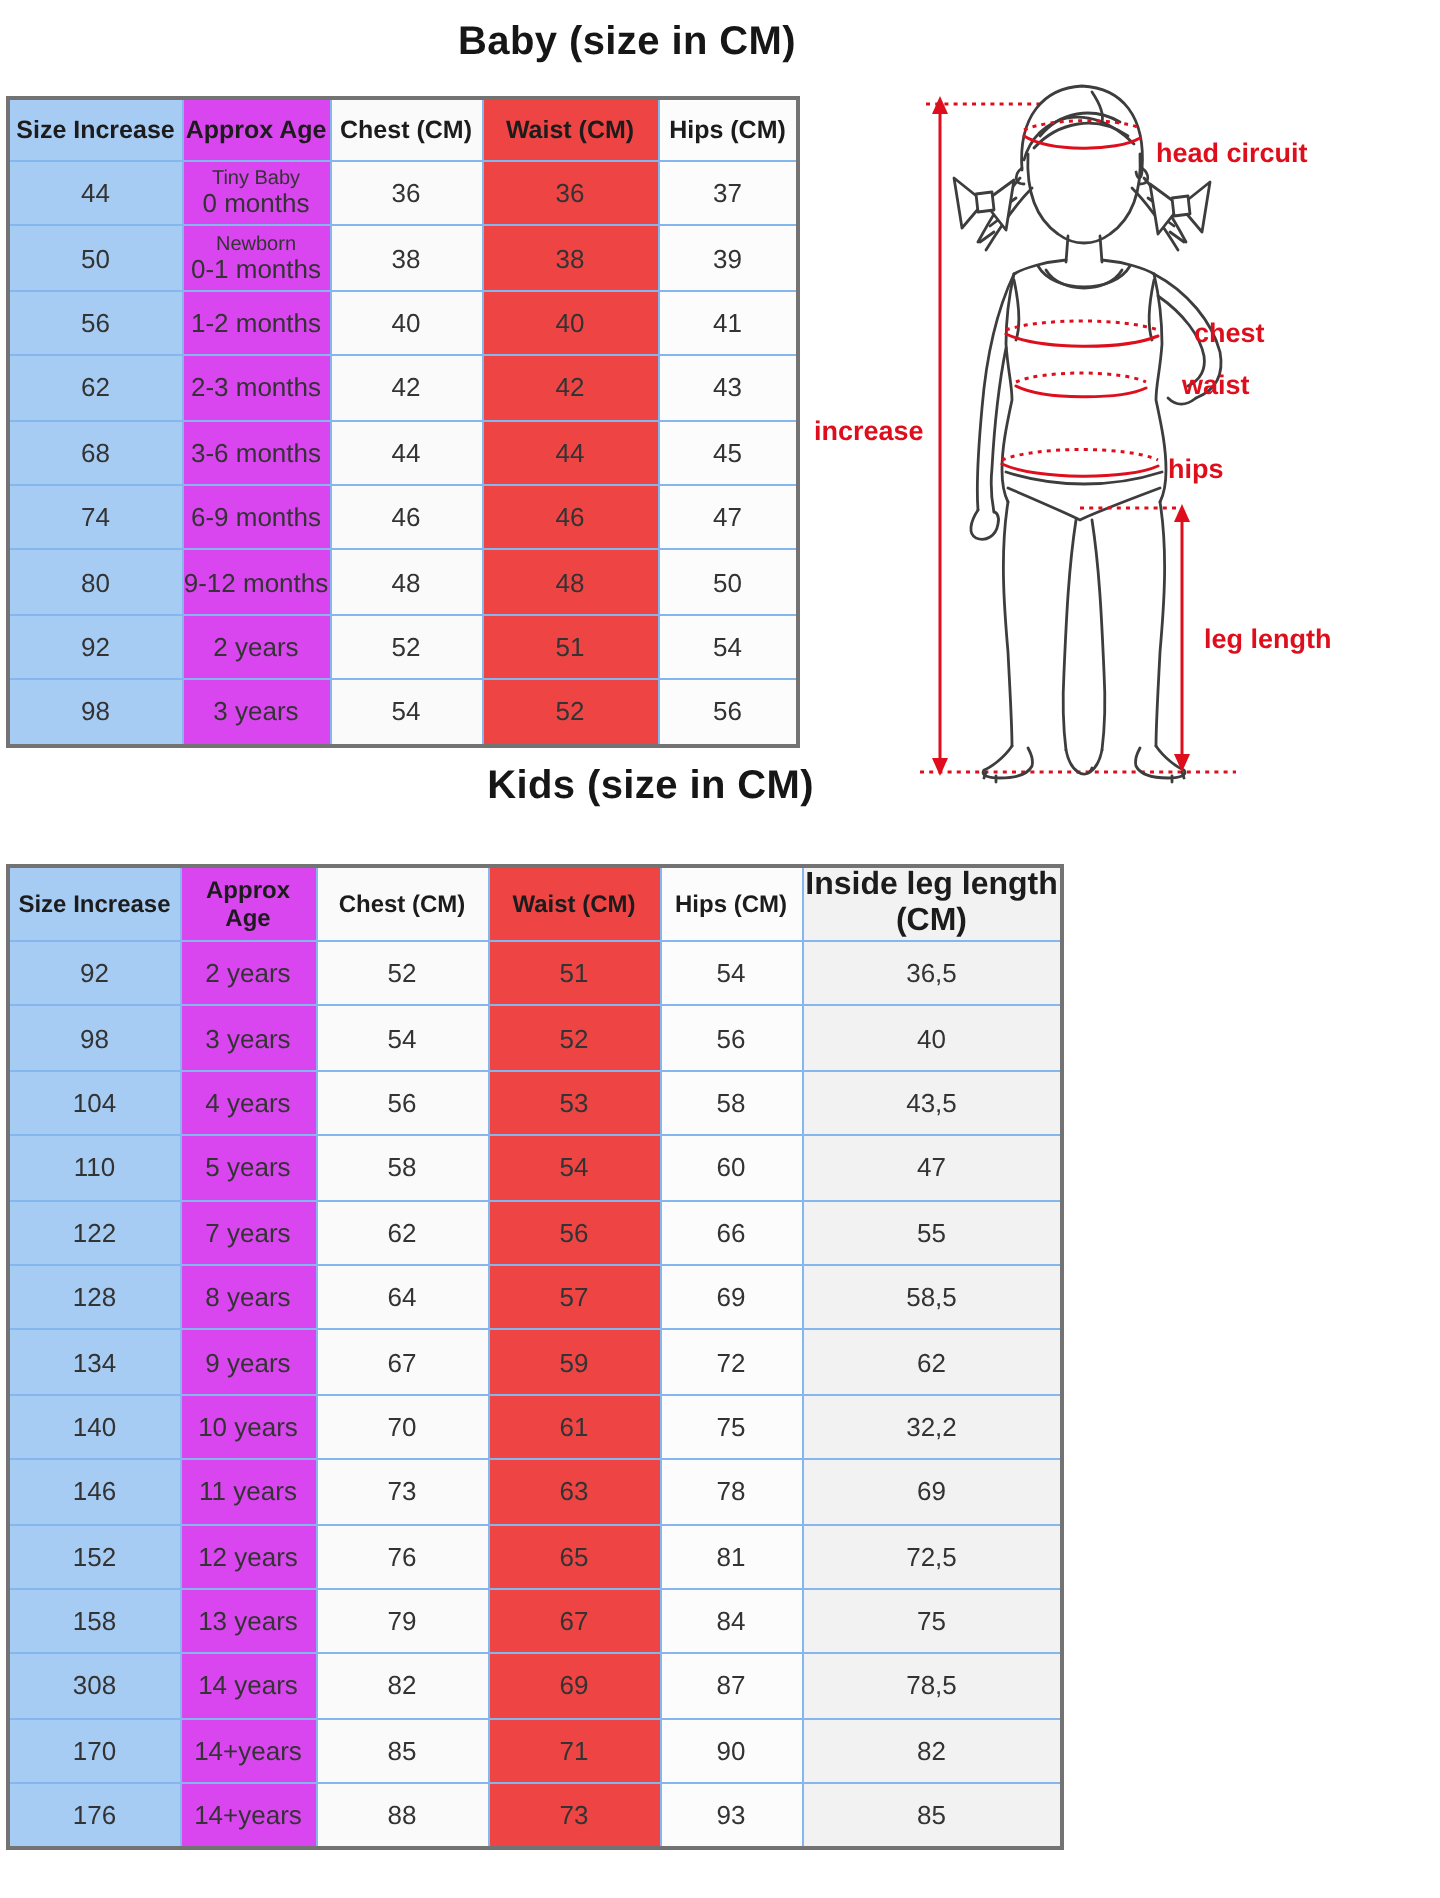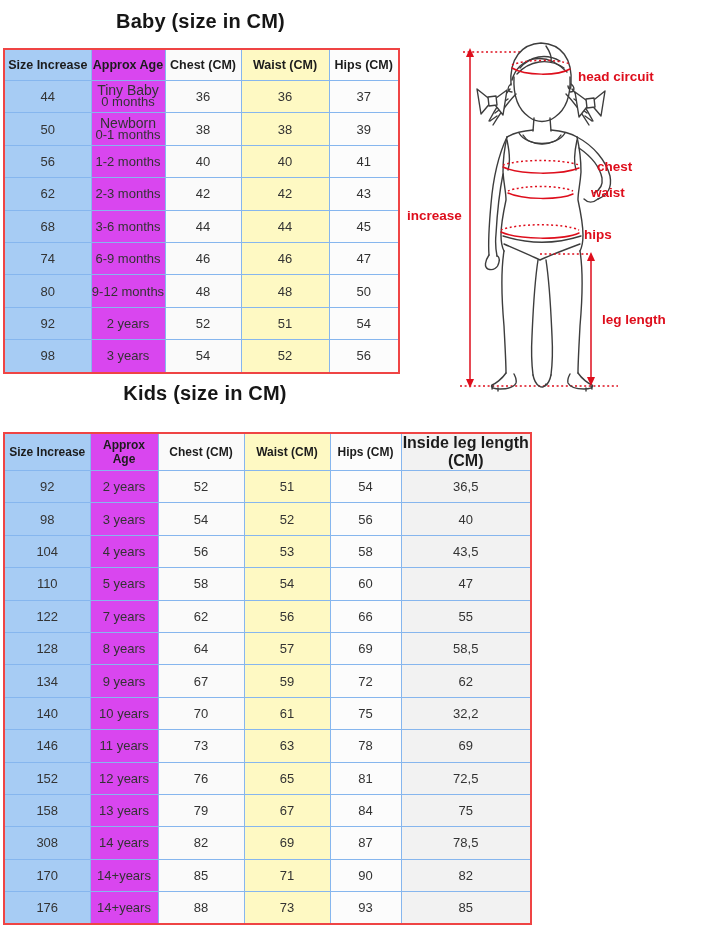--- a/index.html
+++ b/index.html
@@ -2,47 +2,47 @@
 <html><head>
 <meta charset="utf-8">
 <style>
   html,body{margin:0;padding:0}
   body{
     width:720px;height:949px;position:relative;overflow:hidden;
     background:#ffffff;
     font-family:"Liberation Sans", sans-serif;
   }
   .title{
-    position:absolute;font-weight:700;color:#161616;text-align:center;
+    position:absolute;font-weight:700;color:#161616;text-align:right;
     font-size:20px;letter-spacing:.2px;
   }
   #baby-title{left:3px;top:10px;width:395px}
   #kids-title{left:3px;top:382px;width:404px}
 
   .tblwrap{position:absolute}
   #baby-wrap{left:3px;top:48px}
   #kids-wrap{left:3px;top:432px}
 
-  table{border-collapse:collapse;table-layout:fixed;border:2px solid #ef4444}
+  table{border-collapse:collapse;table-layout:fixed;border:2px solid #737373}
   th,td{border:1px solid #86b6ee;text-align:center;vertical-align:middle;padding:0;overflow:hidden}
   th{height:30px;font-size:12.5px;font-weight:700;color:#1c1c1c}
   td{height:31.4px;font-size:13px;color:#333}
   #kids-table th{font-size:12px}
   #kids-table td{font-size:13px}
   #kids-table th.c5{font-size:16px}
 
   
   .c0{background:#a7ccf4}
   .c1{background:#d946ef}
   .c2{background:#fafafa}
-  .c3{background:#fef9c3}
+  .c3{background:#ef4444}
   .c4{background:#fcfcfc}
   .c5{background:#f2f2f2}
 
-  td .small{font-size:14px;line-height:10px;color:#333}
+  td .small{font-size:10px;line-height:10px;color:#333}
   td .main{line-height:13px}
 
   #figure{position:absolute;left:400px;top:28px;width:320px;height:375px}
   .sk{fill:none;stroke:#3d3d3d;stroke-width:1.4;stroke-linecap:round;stroke-linejoin:round}
   .skw{fill:#ffffff;stroke:#3d3d3d;stroke-width:1.4;stroke-linecap:round;stroke-linejoin:round}
   .red{fill:none;stroke:#de0e1c;stroke-width:1.5;stroke-linecap:round}
   .reddash{fill:none;stroke:#de0e1c;stroke-width:1.5;stroke-dasharray:2,2.6;stroke-linecap:butt}
   .redfill{fill:#de0e1c;stroke:none}
   text.rlabel{fill:#de0e1c;font-weight:700;font-size:13.5px;font-family:"Liberation Sans",sans-serif}
 </style>

